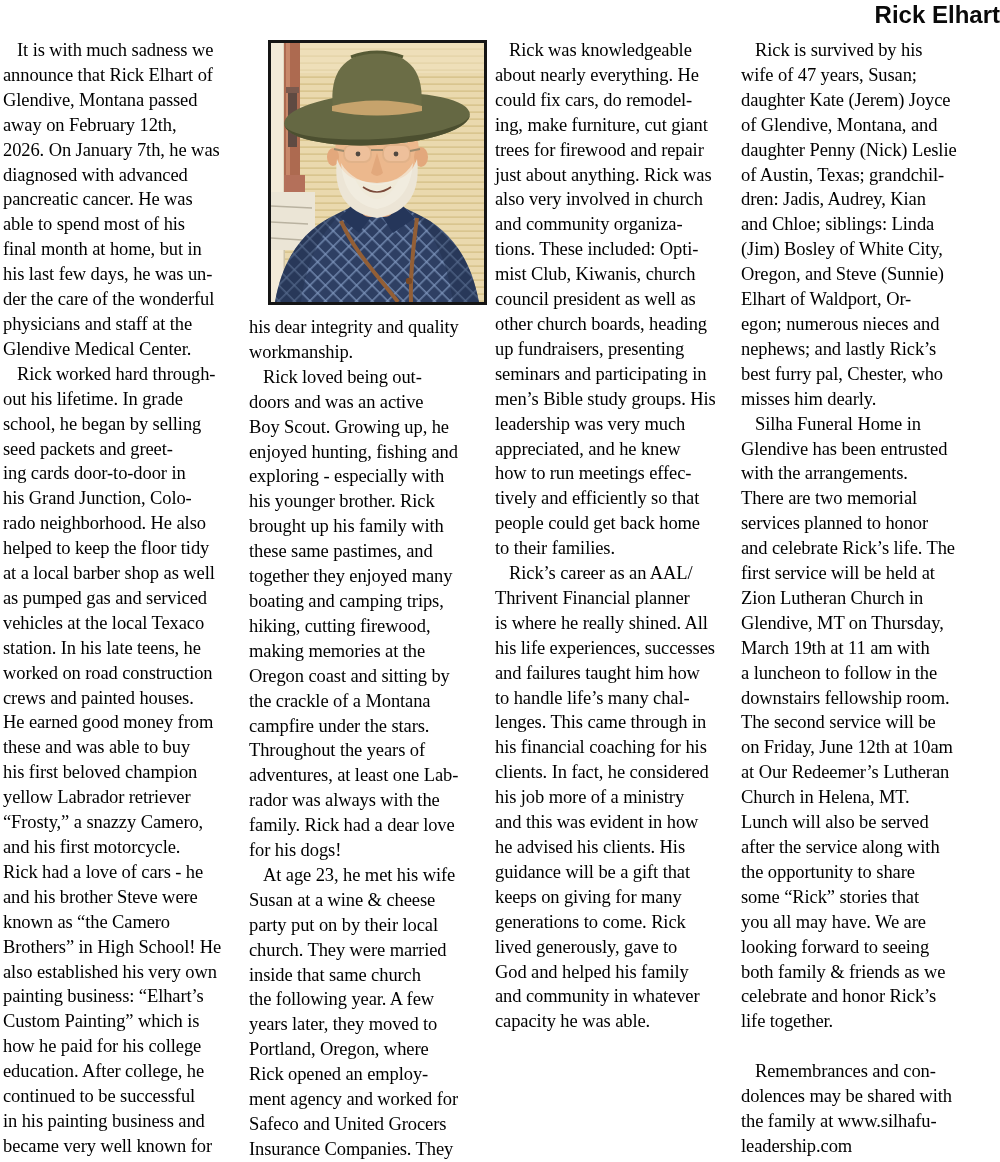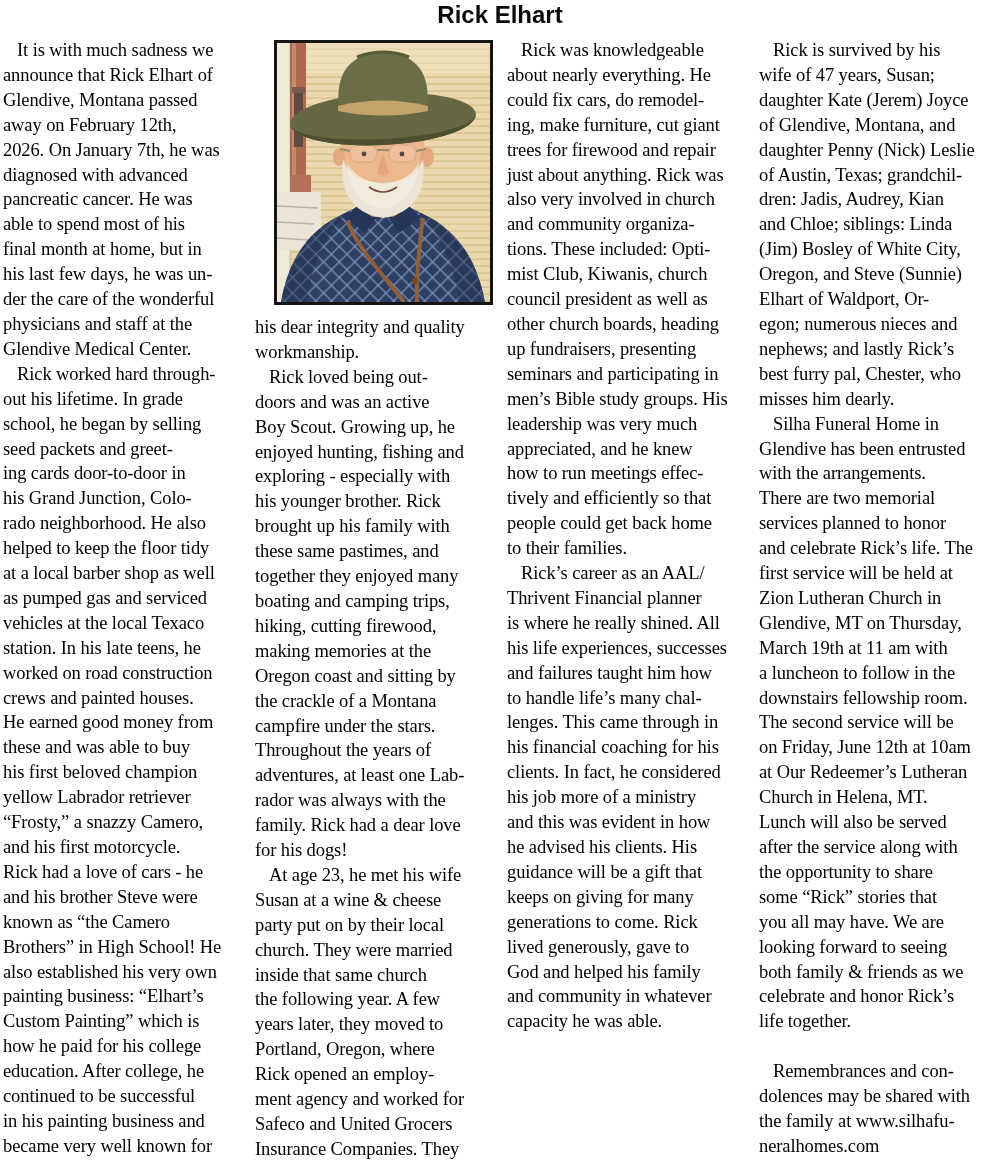--- a/index.html
+++ b/index.html
@@ -10,29 +10,29 @@
     color: #000000;
     font-family: "Liberation Serif", serif;
     overflow: hidden;
     position: relative;
   }
   .page-title {
     margin: 0;
     padding-top: 1px;
     height: 29px;
     line-height: 28px;
-    text-align: center;
+    text-align: right;
     font-family: "Liberation Sans", sans-serif;
     font-weight: bold;
     font-size: 24px;
     color: #0a0a0a;
   }
   .columns {
     display: flex;
-    gap: 13px;
+    gap: 7px;
     padding: 8px 3px 0 3px;
   }
   .col {
     flex: 0 0 239px;
     width: 239px;
     font-size: 18.5px;
     line-height: 24.9px;
     letter-spacing: -0.1px;
   }
   .para {
@@ -300,15 +300,15 @@
 the opportunity to share
 some “Rick” stories that
 you all may have. We are
 looking forward to seeing
 both family &amp; friends as we
 celebrate and honor Rick’s
 life together.</p>
       <p class="para indent space-before">Remembrances and con-
 dolences may be shared with
 the family at www.silhafu-
-neralhomes.com</p>
+leadership.com</p>
     </div>
 </div>
 
 </body></html>

